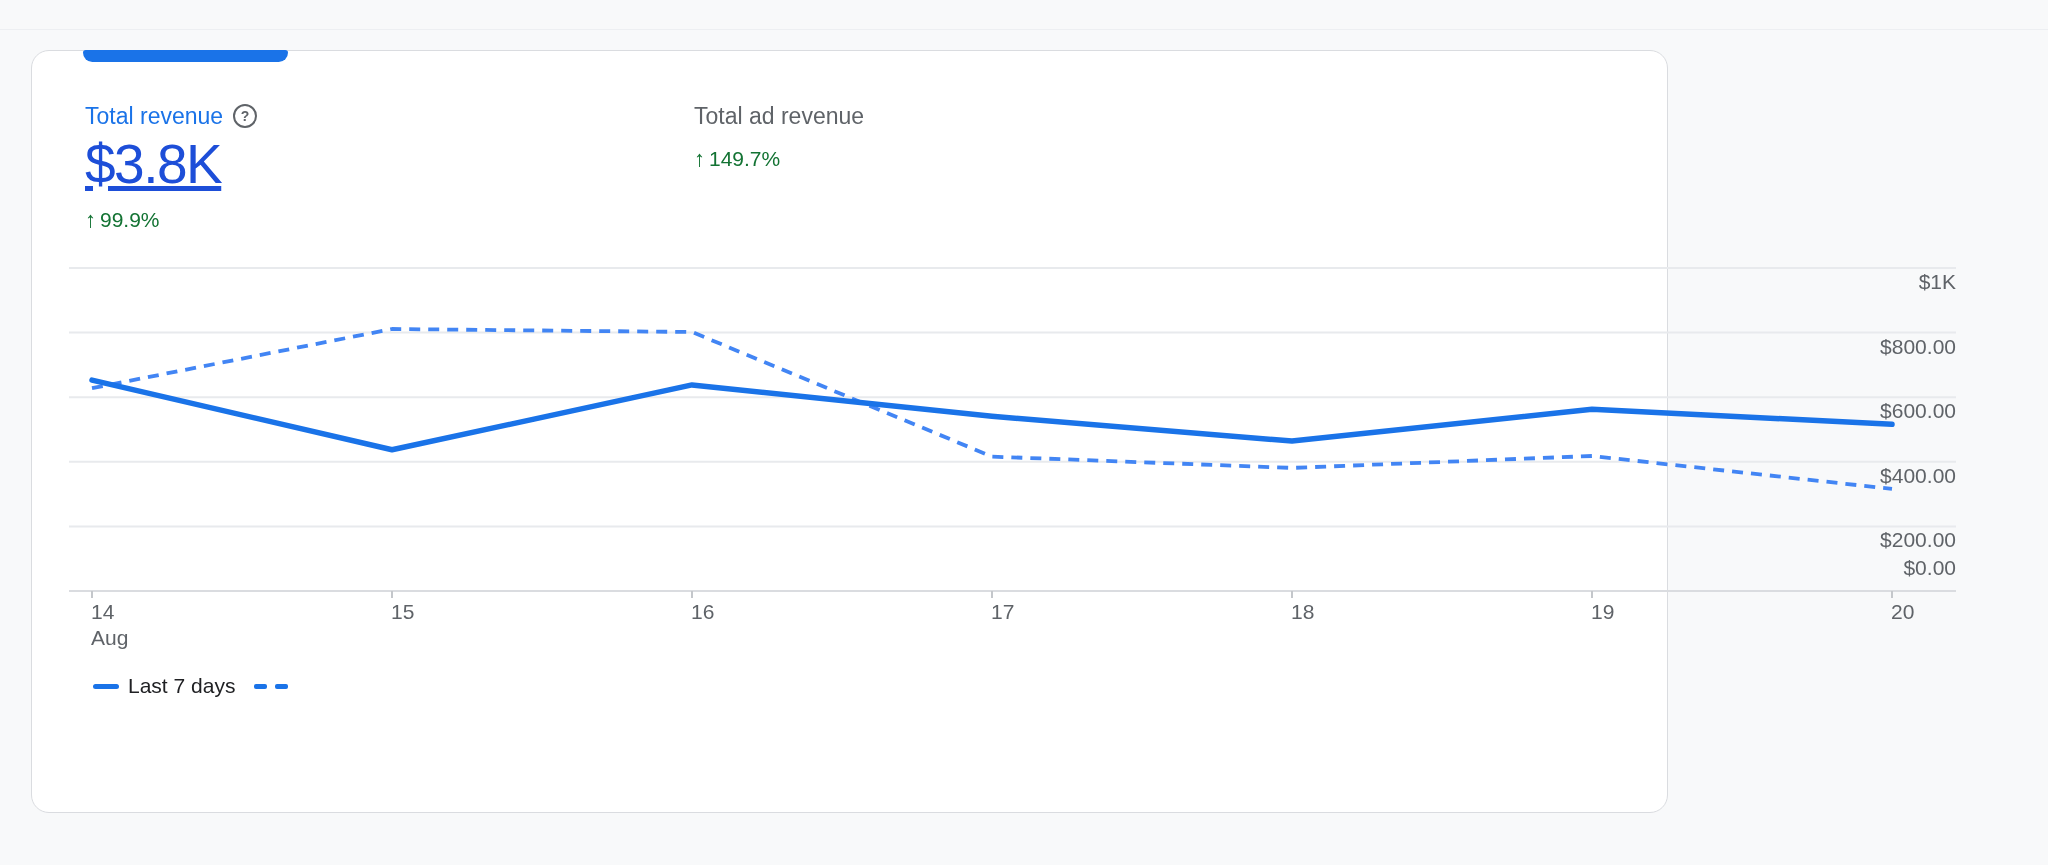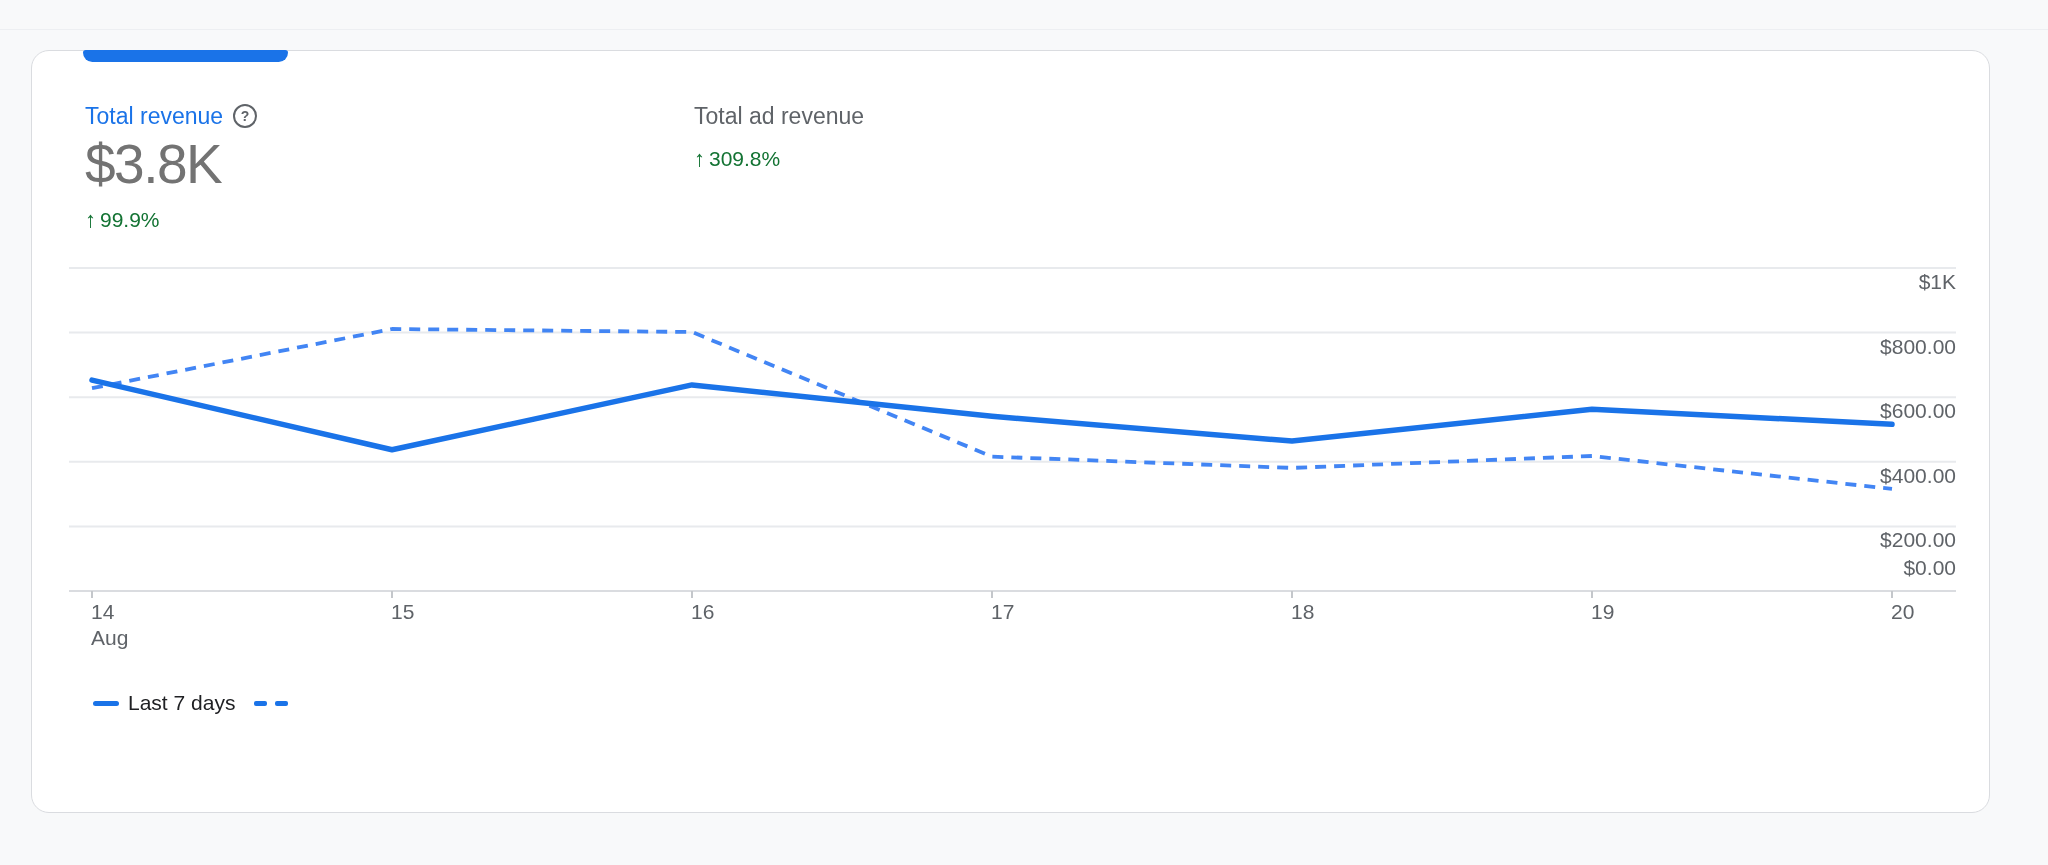--- a/index.html
+++ b/index.html
@@ -1,47 +1,47 @@
 <!DOCTYPE html>
 <html><head>
 <meta charset="utf-8">
 <style>
   html,body{margin:0;padding:0;}
   body{font-family:"Liberation Sans", sans-serif;}
   .page{position:relative;width:2048px;height:865px;background:#f8f9fa;overflow:hidden;}
   .top-hairline{position:absolute;left:0;top:29px;width:2048px;height:1px;background:#edeff2;}
-  .card{position:absolute;left:31px;top:50px;width:1959px;height:763px;background:#ffffff;
+  .card{position:absolute;left:31px;top:50px;width:1637px;height:763px;background:#ffffff;
         border:1px solid #dadce0;border-radius:18px;box-sizing:border-box;}
   .tab-indicator{position:absolute;left:51px;top:-1px;width:205px;height:12px;background:#1a73e8;
         border-radius:3px 3px 10px 10px;}
   .metric{position:absolute;top:50px;}
   .metric-0{left:53px;}
   .metric-1{left:348px;}
   .metric-2{left:662px;text-align:center;}
   .m-title-row{display:flex;align-items:center;gap:10px;height:30px;}
   .m-title{font-size:23px;color:#5f6368;}
   .m-title.selected{color:#1a73e8;}
   .help-icon{width:20px;height:20px;border:2px solid #5f6368;border-radius:50%;
         display:flex;align-items:center;justify-content:center;
         font-size:14px;font-weight:700;color:#5f6368;line-height:1;}
   .m-value{font-size:55px;color:#5f6368;margin-top:6px;letter-spacing:-1.5px;line-height:1.0;}
-  .m-value.dark{color:#737373;}
+  .m-value.dark{color:#1d4ed8;text-decoration:underline;}
   .m-delta{margin-top:16px;font-size:21px;display:flex;align-items:center;gap:4px;}
   .m-delta.up{color:#137333;}
   .m-delta.down{color:#c5221f;}
   .arrow{font-weight:700;font-size:22px;line-height:1;}
   svg#chart{position:absolute;left:0;top:0;}
   .gridline{stroke:#e8eaed;stroke-width:2;}
   .axisline{stroke:#dadce0;stroke-width:2;}
   .tick{stroke:#c4c7cb;stroke-width:2;}
   .ylabel{fill:#5f6368;font-size:21px;}
   .xlabel{fill:#5f6368;font-size:21px;}
   .line-solid{stroke:#1a73e8;stroke-width:5.5;stroke-linejoin:round;stroke-linecap:round;fill:none;}
   .line-dashed{stroke:#4285f4;stroke-width:3.8;stroke-dasharray:11 8;stroke-linejoin:round;fill:none;}
-  .legend{position:absolute;left:61px;top:638px;display:flex;align-items:center;height:28px;}
+  .legend{position:absolute;left:61px;top:621px;display:flex;align-items:center;height:28px;}
   .legend-solid-sample{width:26px;height:5px;border-radius:3px;background:#1a73e8;margin-right:9px;}
   .legend-label{font-size:21px;color:#202124;margin-right:19px;}
   .legend-dash{width:13px;height:5px;border-radius:2px;background:#1a73e8;}
   .legend-dash + .legend-dash{margin-left:8px;}
 </style>
 </head>
 <body>
 
 <div class="page">
   <div class="top-hairline"></div>
@@ -63,21 +63,21 @@
       </div>
     </div>
 
 
     <div class="metric metric-2">
       <div class="m-title-row">
         <span class="m-title">Total ad revenue</span>
       </div>
       <div class="m-delta up">
         <span class="arrow">↑</span>
-        <span>309.8%</span>
+        <span>149.7%</span>
       </div>
     </div>
 
     <svg id="chart" width="1957" height="761" viewBox="0 0 1957 761">
         <line x1="37" y1="217" x2="1924" y2="217" class="gridline"></line>
         <text x="1924" y="238" text-anchor="end" class="ylabel">$1K</text>
         <line x1="37" y1="281.59999999999997" x2="1924" y2="281.59999999999997" class="gridline"></line>
         <text x="1924" y="302.59999999999997" text-anchor="end" class="ylabel">$800.00</text>
         <line x1="37" y1="346.2" x2="1924" y2="346.2" class="gridline"></line>
         <text x="1924" y="367.2" text-anchor="end" class="ylabel">$600.00</text>

